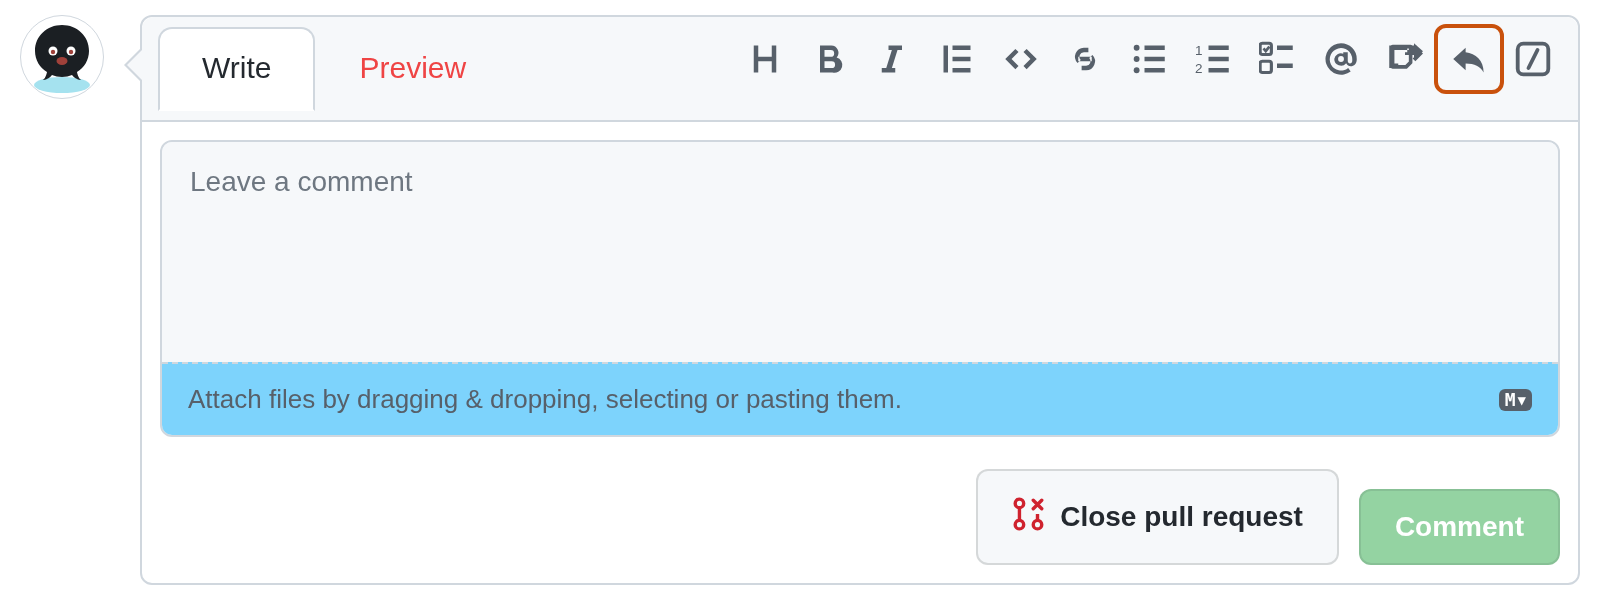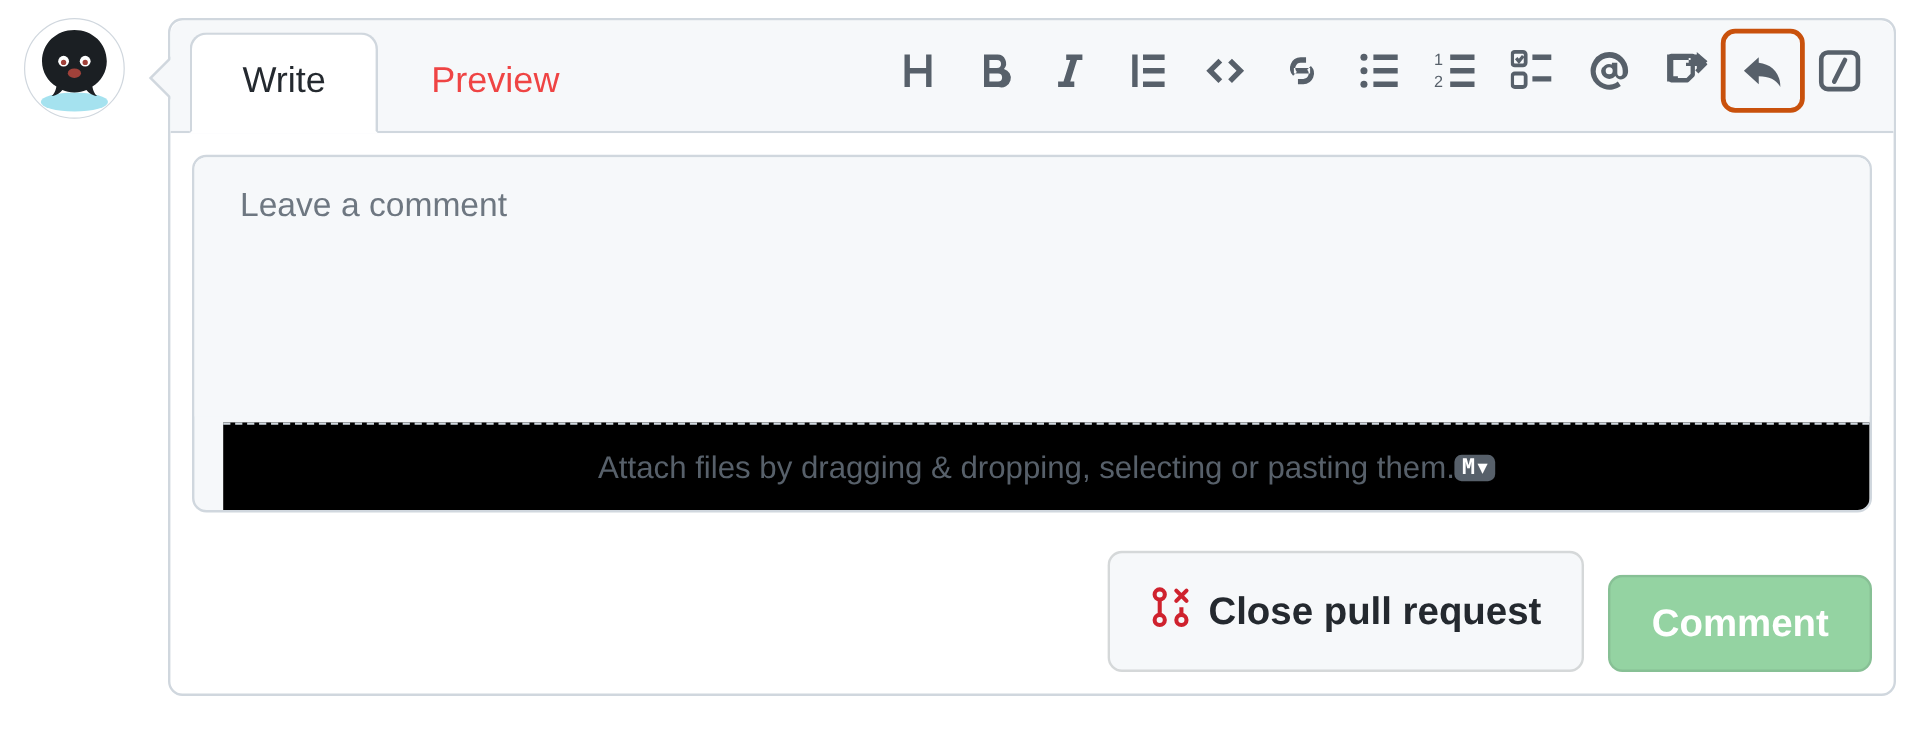--- a/index.html
+++ b/index.html
@@ -56,21 +56,21 @@
     border-top:16px solid transparent;
     border-bottom:16px solid transparent;
     border-right:16px solid #f6f8fa;
   }
   .tabbar {
     display:flex;
     align-items:center;
     background:#f6f8fa;
     border-top-left-radius:12px;
     border-top-right-radius:12px;
-    padding: 10px 16px 0 16px;
+    padding: 10px 16px 11px 16px;
     border-bottom: 2px solid #d0d7de;
   }
   .tab {
     padding: 22px 42px 24px 42px;
     font-size: 30px;
     color:#ef4444;
     cursor:pointer;
     border-top-left-radius:14px;
     border-top-right-radius:14px;
     position:relative;
@@ -115,37 +115,36 @@
     border-radius: 12px;
     background:#f6f8fa;
     overflow:hidden;
   }
   textarea {
     width:100%;
     min-height: 216px;
     border: none;
     outline: none;
     resize: none;
-    padding: 24px 38px;
+    padding: 24px 28px;
     font-size: 28px;
     font-family: inherit;
     background: #f6f8fa;
     color:#24292f;
   }
   textarea::placeholder { color:#6e7781; }
   .attach {
     border-top: 2px dashed #d0d7de;
     padding: 20px 26px;
     font-size: 26px;
     color:#57606a;
-    background:#000000;
-    display:flex;
-    align-items:center;
-    justify-content:center;
-    margin-left:24px;
+    background:#7dd3fc;
+    display:flex;
+    align-items:center;
+    justify-content:space-between;
   }
   .md-badge {
     font-family: monospace;
     font-size:18px;
     font-weight:bold;
     background:#57606a;
     color:#ffffff;
     border-radius:6px;
     padding: 2px 6px;
     display:flex;
@@ -157,21 +156,21 @@
   .actions {
     display:flex;
     justify-content:flex-end;
     gap: 20px;
     margin-top: 32px;
   }
   .btn {
     display:flex;
     align-items:center;
     gap: 14px;
-    font-size: 32px;
+    font-size: 28px;
     font-weight:600;
     padding: 20px 34px;
     border-radius: 12px;
     cursor:pointer;
     border: 2px solid rgba(27,31,36,0.15);
   }
   .btn-secondary {
     background:#f6f8fa;
     color:#24292f;
   }

